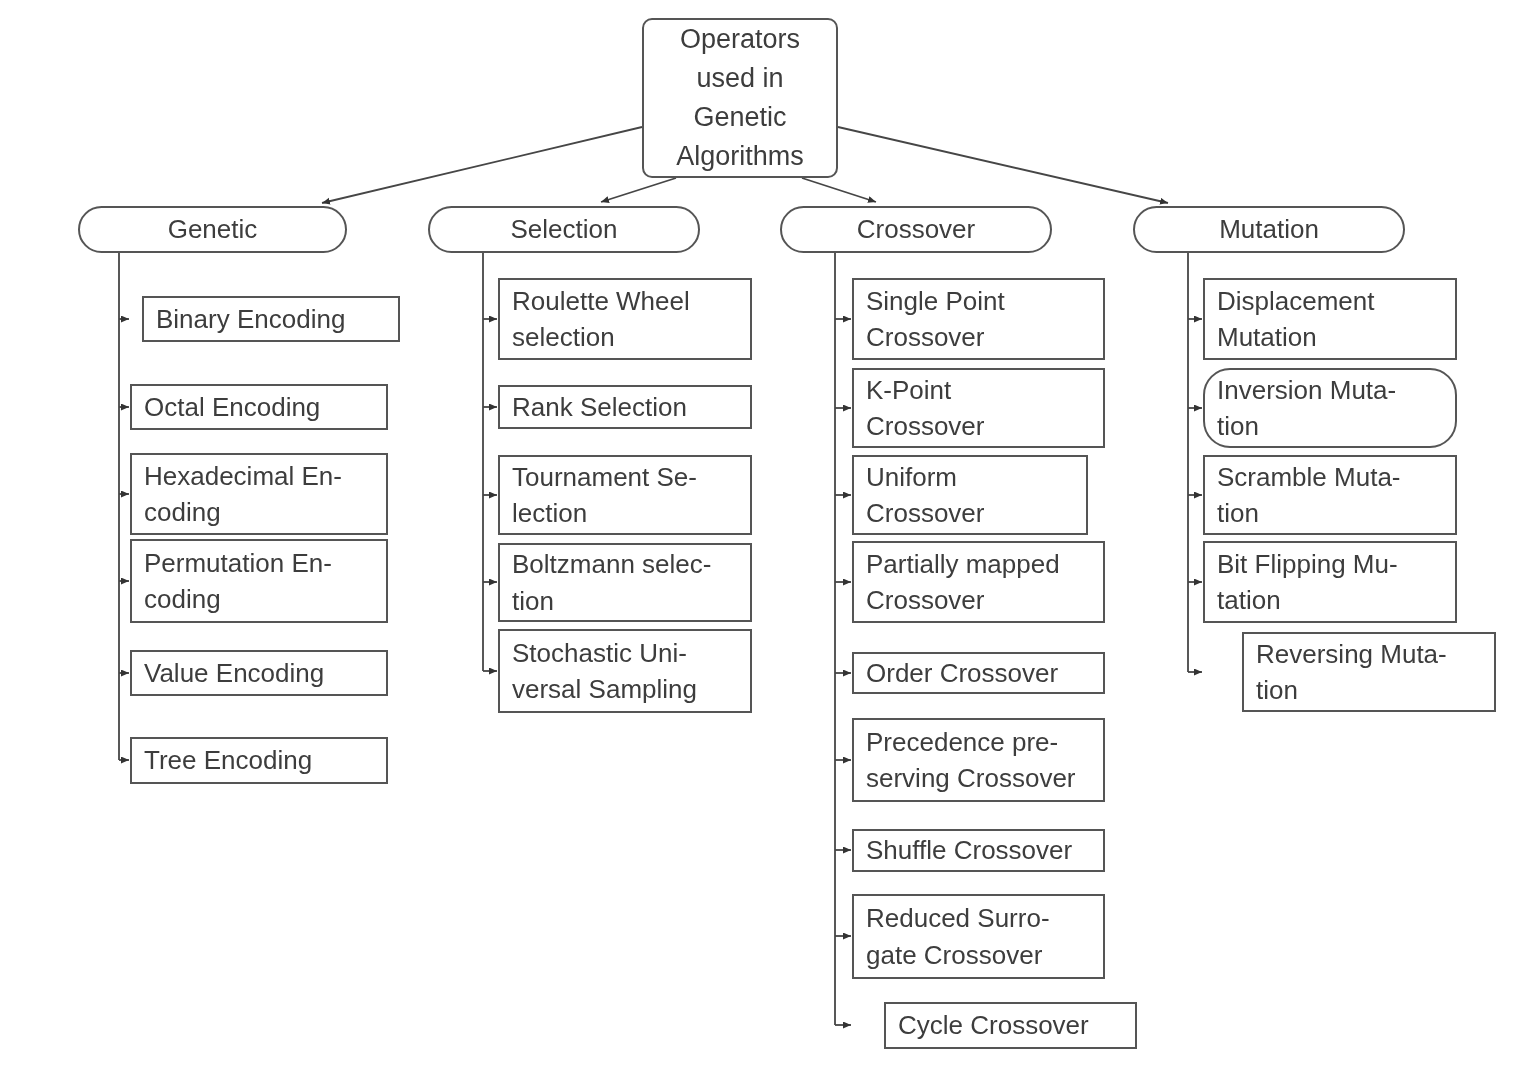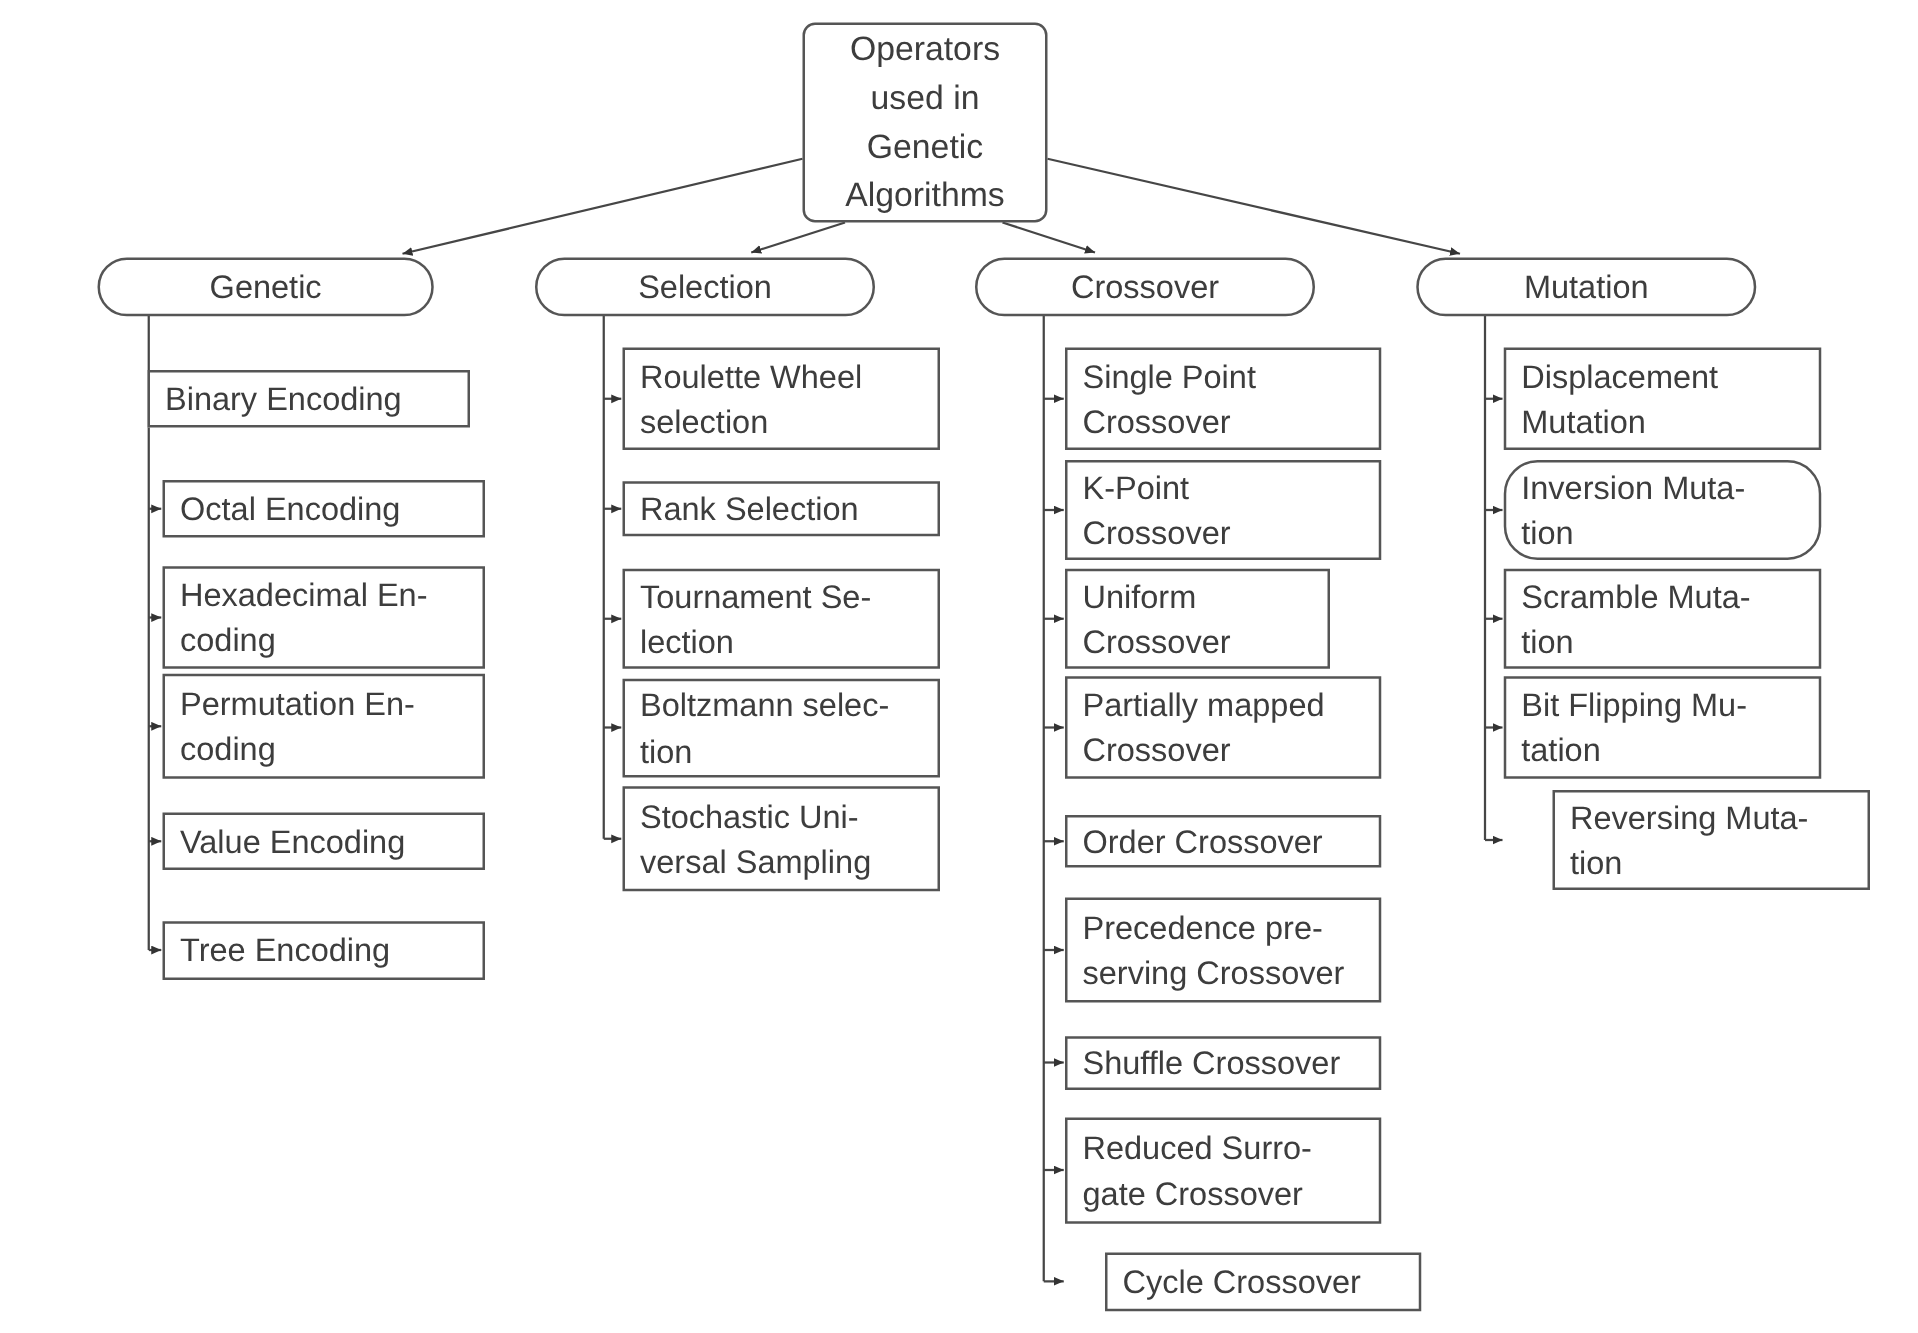--- a/index.html
+++ b/index.html
@@ -129,21 +129,21 @@
   <div class="node pill" style="left:428px; top:206px; width:272px; height:47px;">
     <span class="label">Selection</span>
   </div>
   <div class="node pill" style="left:780px; top:206px; width:272px; height:47px;">
     <span class="label">Crossover</span>
   </div>
   <div class="node pill" style="left:1133px; top:206px; width:272px; height:47px;">
     <span class="label">Mutation</span>
   </div>
 
-  <div class="node leaf" style="left:118px; top:296px; width:258px; height:46px;">
+  <div class="node leaf" style="left:142px; top:296px; width:258px; height:46px;">
     <span class="label">Binary Encoding</span>
   </div>
   <div class="node leaf" style="left:130px; top:384px; width:258px; height:46px;">
     <span class="label">Octal Encoding</span>
   </div>
   <div class="node leaf" style="left:130px; top:453px; width:258px; height:82px;">
     <span class="label">Hexadecimal En-
 coding</span>
   </div>
   <div class="node leaf" style="left:130px; top:539px; width:258px; height:84px;">
@@ -178,21 +178,21 @@
   </div>
 
   <div class="node leaf" style="left:852px; top:278px; width:253px; height:82px;">
     <span class="label">Single Point
 Crossover</span>
   </div>
   <div class="node leaf" style="left:852px; top:368px; width:253px; height:80px;align-items:center;">
     <span class="label">K-Point
 Crossover</span>
   </div>
-  <div class="node leaf" style="left:852px; top:455px; width:212px; height:80px;">
+  <div class="node leaf" style="left:852px; top:455px; width:236px; height:80px;">
     <span class="label">Uniform
 Crossover</span>
   </div>
   <div class="node leaf" style="left:852px; top:541px; width:253px; height:82px;">
     <span class="label">Partially mapped
 Crossover</span>
   </div>
   <div class="node leaf" style="left:852px; top:652px; width:253px; height:42px;">
     <span class="label">Order Crossover</span>
   </div>

